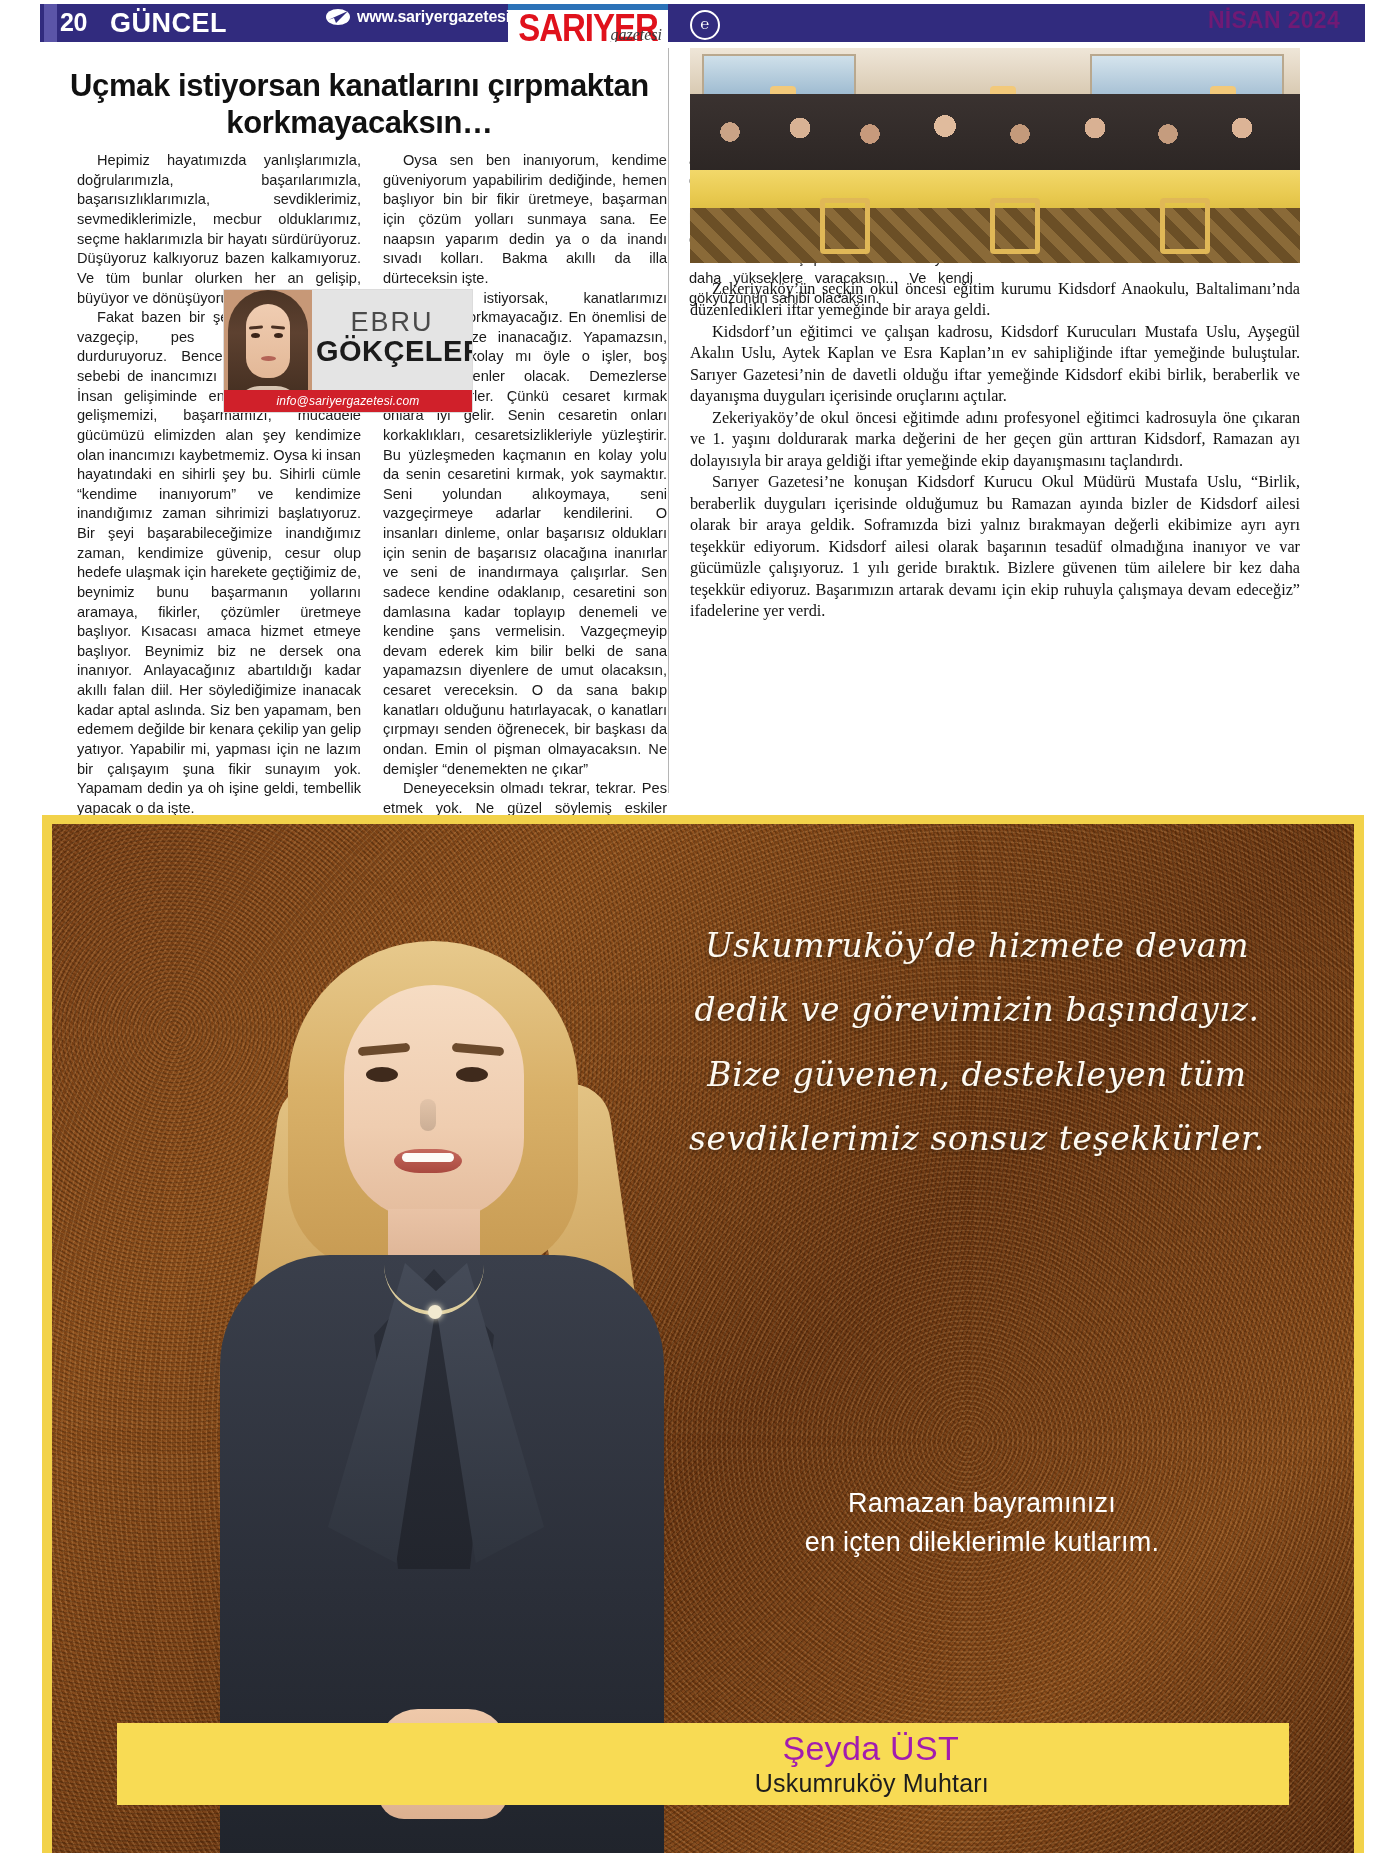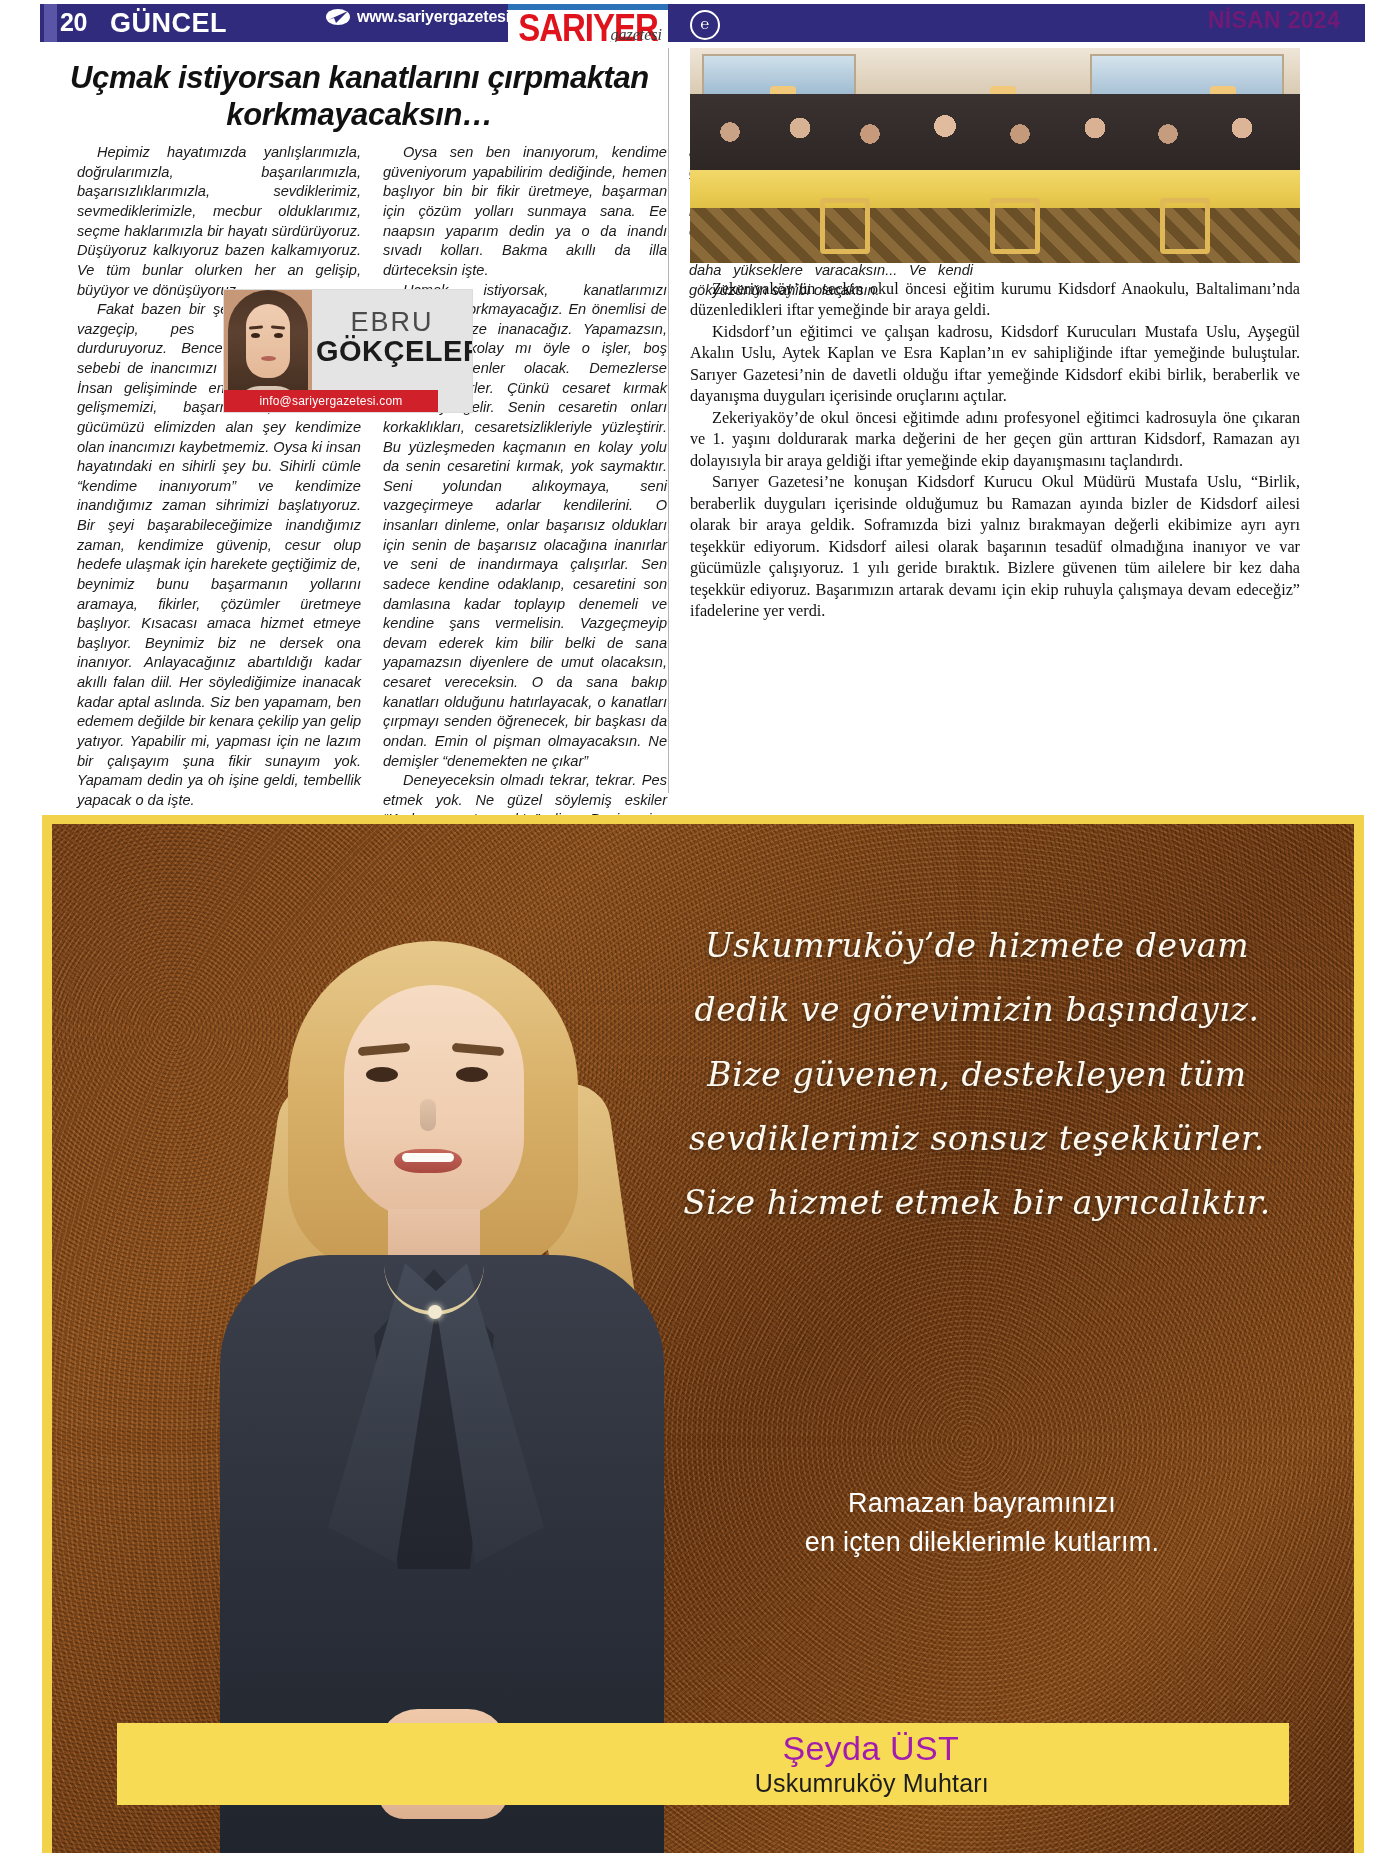--- a/index.html
+++ b/index.html
@@ -62,21 +62,21 @@
     color:#ffffff;font-size:15px;font-style:italic;
     text-align:center;line-height:24px;font-family:"Liberation Serif", serif;
   }
   .issue-date{
     position:absolute;right:60px;top:7px;
     font-size:23px;font-weight:bold;color:#701a75;letter-spacing:0.3px;
   }
 
   
   .left-article{
-    position:absolute;left:52px;top:60px;width:615px;font-style:italic;
+    position:absolute;left:52px;top:68px;width:615px;
   }
   .headline{
     text-align:center;
     font-size:31px;line-height:1.18;font-weight:bold;color:#111;
     letter-spacing:-0.4px;
     margin:0 0 10px 0;
     font-family:"Liberation Sans", sans-serif;
   }
   .cols2{
     column-count:2;column-gap:22px;column-fill:auto;
@@ -140,24 +140,25 @@
     display:block;font-size:27px;color:#4a4a4a;letter-spacing:2px;
     font-family:"Liberation Sans", sans-serif;font-weight:400;
     line-height:1.05;
   }
   .author-last{
     display:block;font-size:29px;color:#1b1b1b;letter-spacing:0.5px;
     font-weight:bold;font-family:"Liberation Sans", sans-serif;
     line-height:1.05;
   }
   .author-mail{
-    position:absolute;left:0;bottom:0;width:214px;height:22px;
+    position:absolute;left:0;bottom:0;width:248px;height:22px;
     background:#d0202a;color:#ffffff;
     font-size:12px;line-height:22px;text-align:center;
     letter-spacing:0.2px;
+    font-style:italic;
   }
 
   
   .right-col{
     position:absolute;left:690px;top:48px;width:610px;
   }
   .news-photo{
     position:relative;width:610px;height:215px;overflow:hidden;
     background:#6b5330;
   }
@@ -465,21 +466,20 @@
       <div class="pp-nail n2"></div>
       <div class="pp-nail n3"></div>
       <div class="pp-nail n4"></div>
     </div>
 
     <div class="adv-script">
       <span class="ln">Uskumruköy’de hizmete devam</span>
       <span class="ln">dedik ve görevimizin başındayız.</span>
       <span class="ln">Bize güvenen, destekleyen tüm</span>
       <span class="ln">sevdiklerimiz sonsuz teşekkürler.</span>
-      <span class="ln">Size hizmet etmek bir ayrıcalıktır.</span>
     </div>
 
     <div class="adv-greet">
       <div>Ramazan bayramınızı</div>
       <div>en içten dileklerimle kutlarım.</div>
     </div>
 
     <div class="adv-plate">
       <div class="adv-plate-name">Şeyda ÜST</div>
       <div class="adv-plate-role">Uskumruköy Muhtarı</div>

